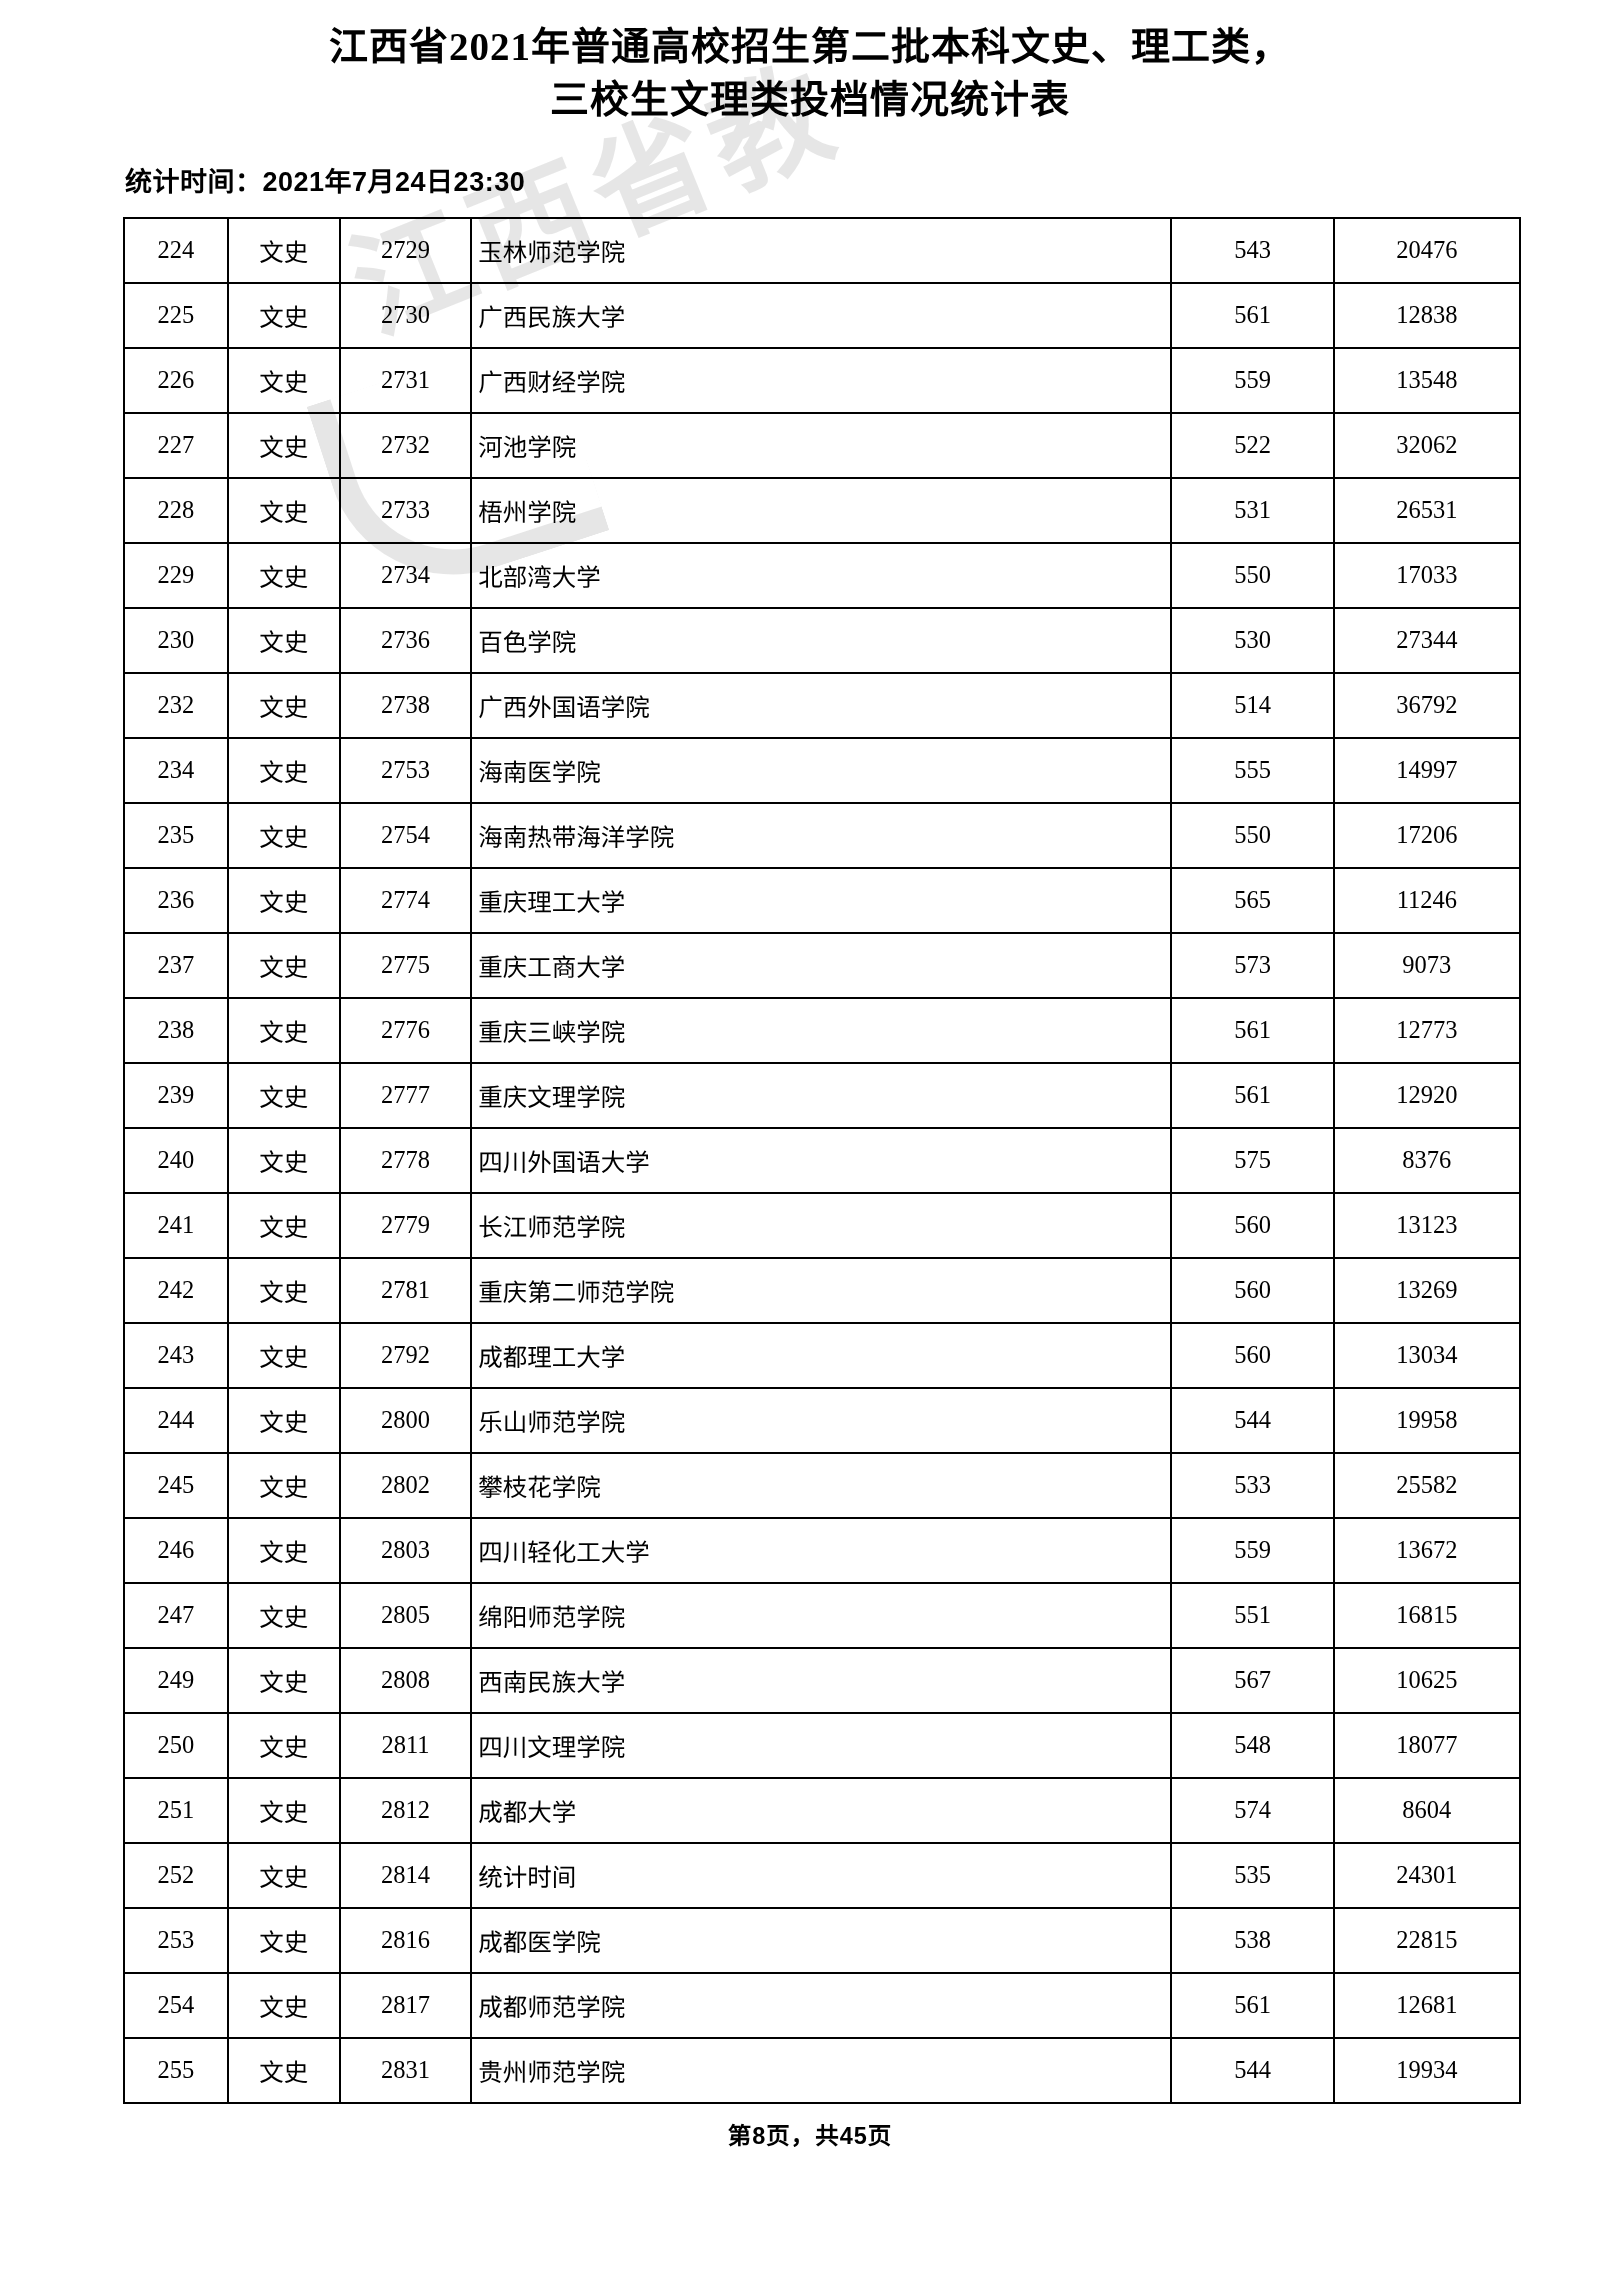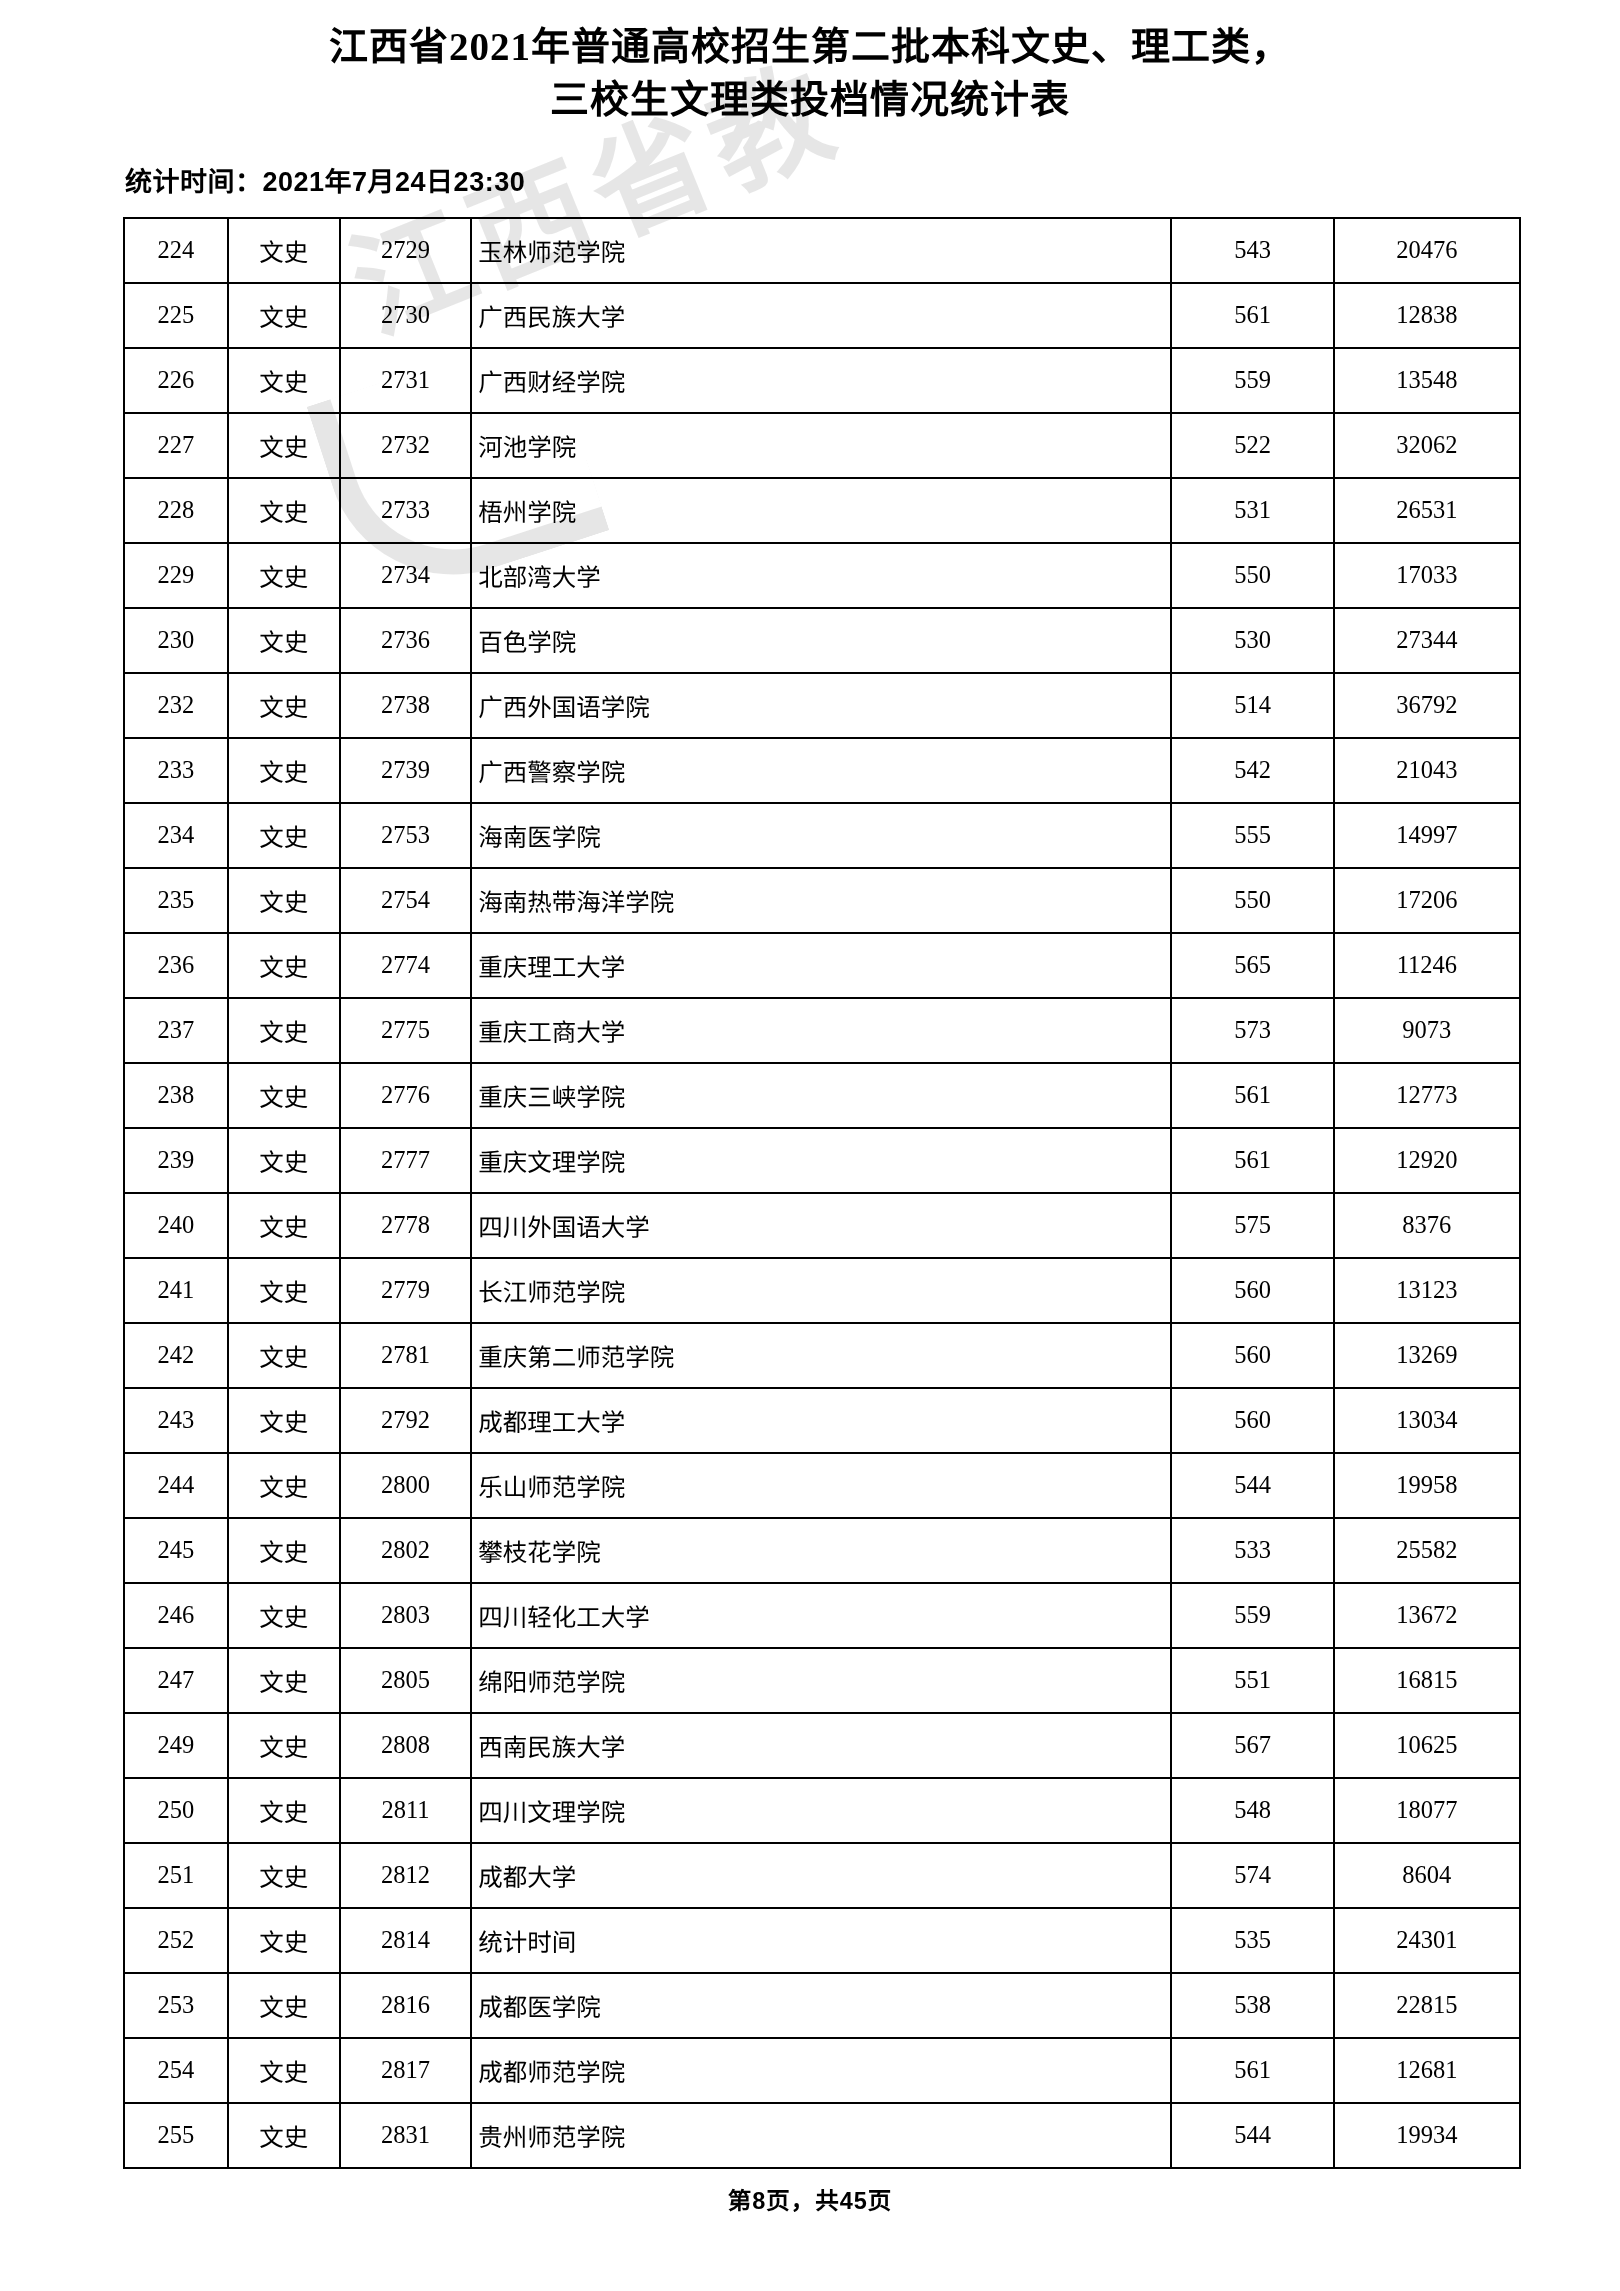--- a/index.html
+++ b/index.html
@@ -203,28 +203,20 @@
           </tr>
           <tr>
             <td class="c-index">232</td>
             <td class="c-type">文史</td>
             <td class="c-code">2738</td>
             <td class="c-school">广西外国语学院</td>
             <td class="c-score">514</td>
             <td class="c-rank">36792</td>
           </tr>
           <tr>
-            <td class="c-index">233</td>
-            <td class="c-type">文史</td>
-            <td class="c-code">2739</td>
-            <td class="c-school">广西警察学院</td>
-            <td class="c-score">542</td>
-            <td class="c-rank">21043</td>
-          </tr>
-          <tr>
             <td class="c-index">234</td>
             <td class="c-type">文史</td>
             <td class="c-code">2753</td>
             <td class="c-school">海南医学院</td>
             <td class="c-score">555</td>
             <td class="c-rank">14997</td>
           </tr>
           <tr>
             <td class="c-index">235</td>
             <td class="c-type">文史</td>

